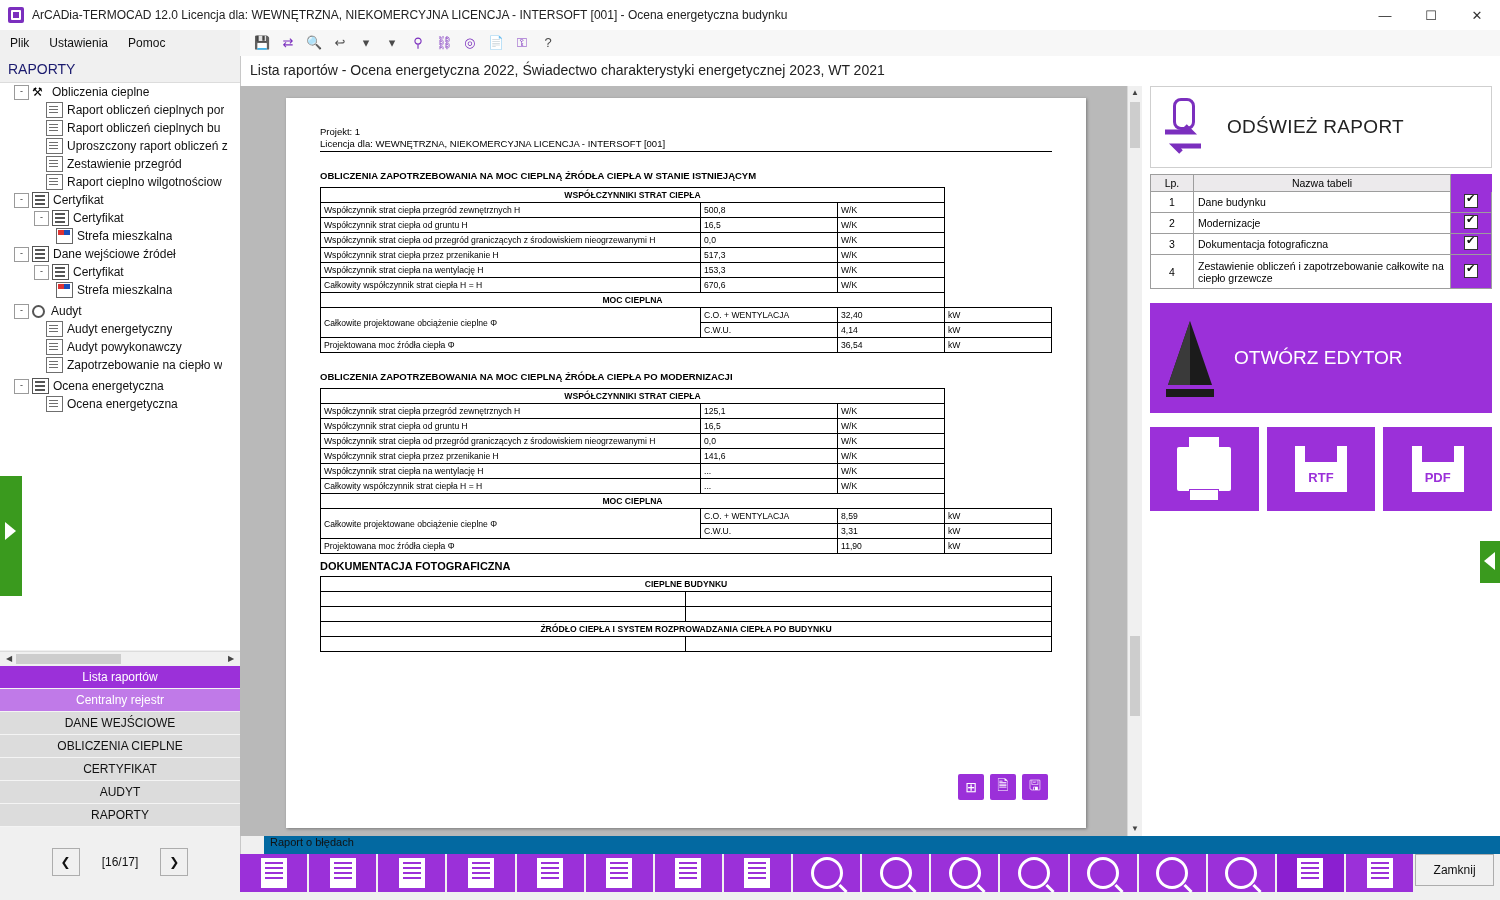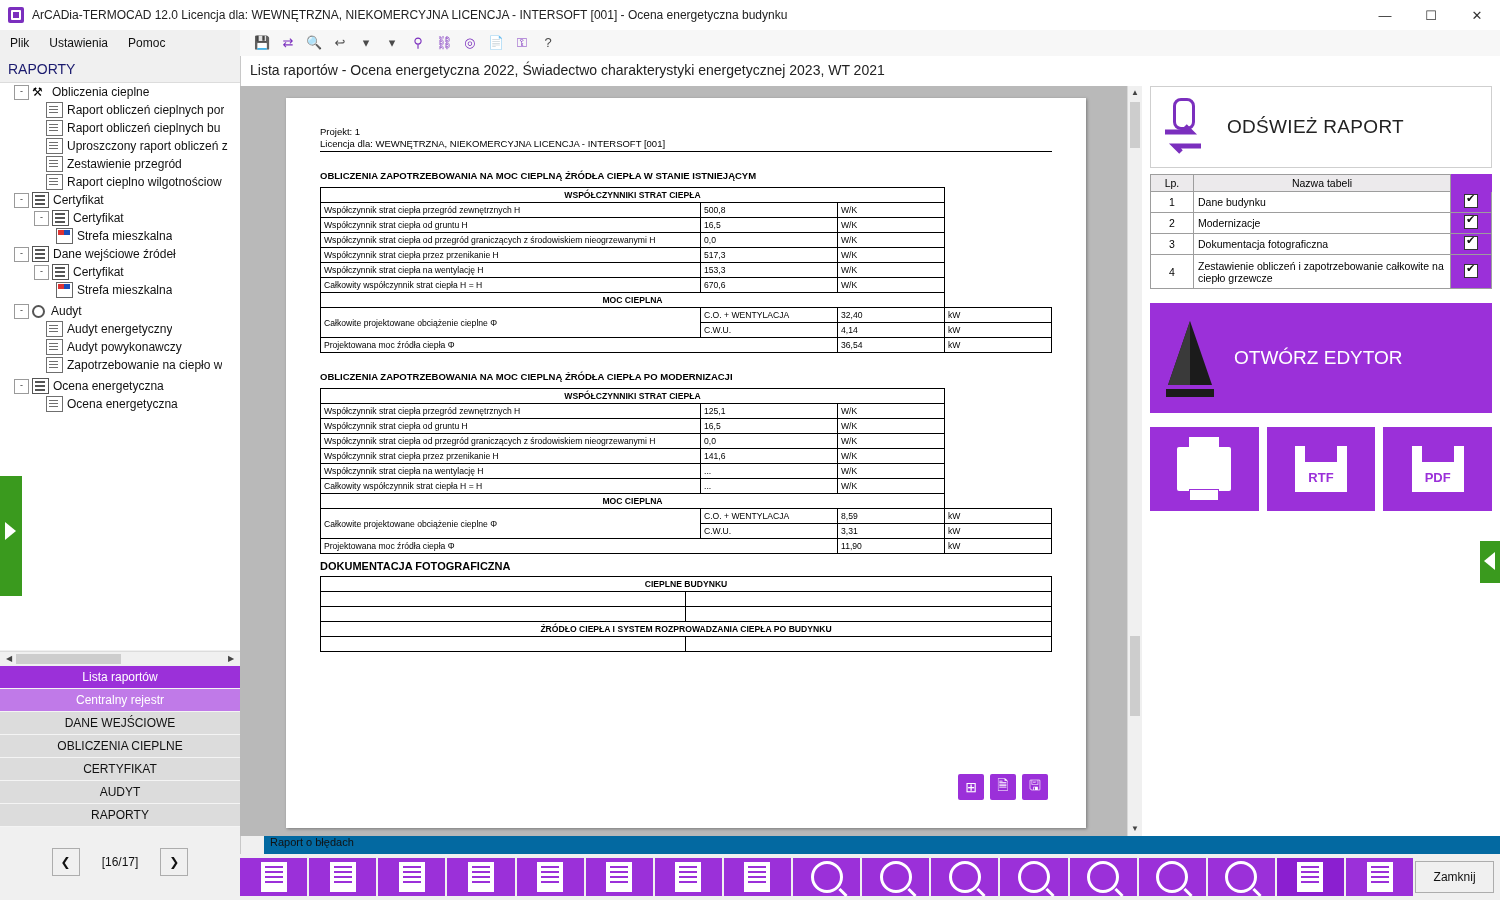--- a/index.html
+++ b/index.html
@@ -110,21 +110,21 @@
   .printer:after{content:"";position:absolute;left:12px;bottom:-10px;width:30px;height:12px;background:#fff;border:1px solid #9b30d9;box-sizing:border-box;}
 
   
   .sidetab-l{position:absolute;left:0;top:420px;width:22px;height:120px;background:#3a9a1e;}
   .sidetab-l .arr{position:absolute;left:5px;top:46px;width:0;height:0;border-top:9px solid transparent;border-bottom:9px solid transparent;border-left:11px solid #fff;}
   .sidetab-r{position:absolute;right:0;top:455px;width:20px;height:42px;background:#3a9a1e;}
   .sidetab-r .arr{position:absolute;left:4px;top:11px;width:0;height:0;border-top:9px solid transparent;border-bottom:9px solid transparent;border-right:11px solid #fff;}
 
   
   .errbar{position:absolute;left:240px;right:0;bottom:46px;height:18px;background:#0369a1;font-size:11px;color:#111;padding-left:6px;margin-left:24px;}
-  .botbar{position:absolute;left:240px;right:0;bottom:0;height:46px;background:#f0f0f0;display:flex;align-items:center;}
+  .botbar{position:absolute;left:240px;right:0;bottom:0;height:46px;background:#f0f0f0;display:flex;align-items:flex-start;}
   .bbtn{width:68px;height:38px;margin-right:2px;background:#9b30d9;display:flex;align-items:center;justify-content:center;}
   .bbtn.dark{background:#8b1fd0;}
   .bsheet{width:26px;height:30px;background:#fff;position:relative;}
   .bsheet:after{content:"";position:absolute;left:4px;top:4px;width:18px;height:2px;background:#9b30d9;box-shadow:0 5px 0 #9b30d9,0 10px 0 #9b30d9,0 15px 0 #9b30d9;}
   .bmag{width:26px;height:26px;border:3px solid #fff;border-radius:50%;position:relative;}
   .bmag:after{content:"";position:absolute;right:-8px;bottom:-4px;width:10px;height:3px;background:#fff;transform:rotate(45deg);}
   .closebtn{margin-left:auto;margin-right:6px;width:78px;height:30px;background:#f0f0f0;border:1px solid #adadad;display:flex;align-items:center;justify-content:center;font-size:12px;color:#111;}
 </style>
 </head>
 <body>

